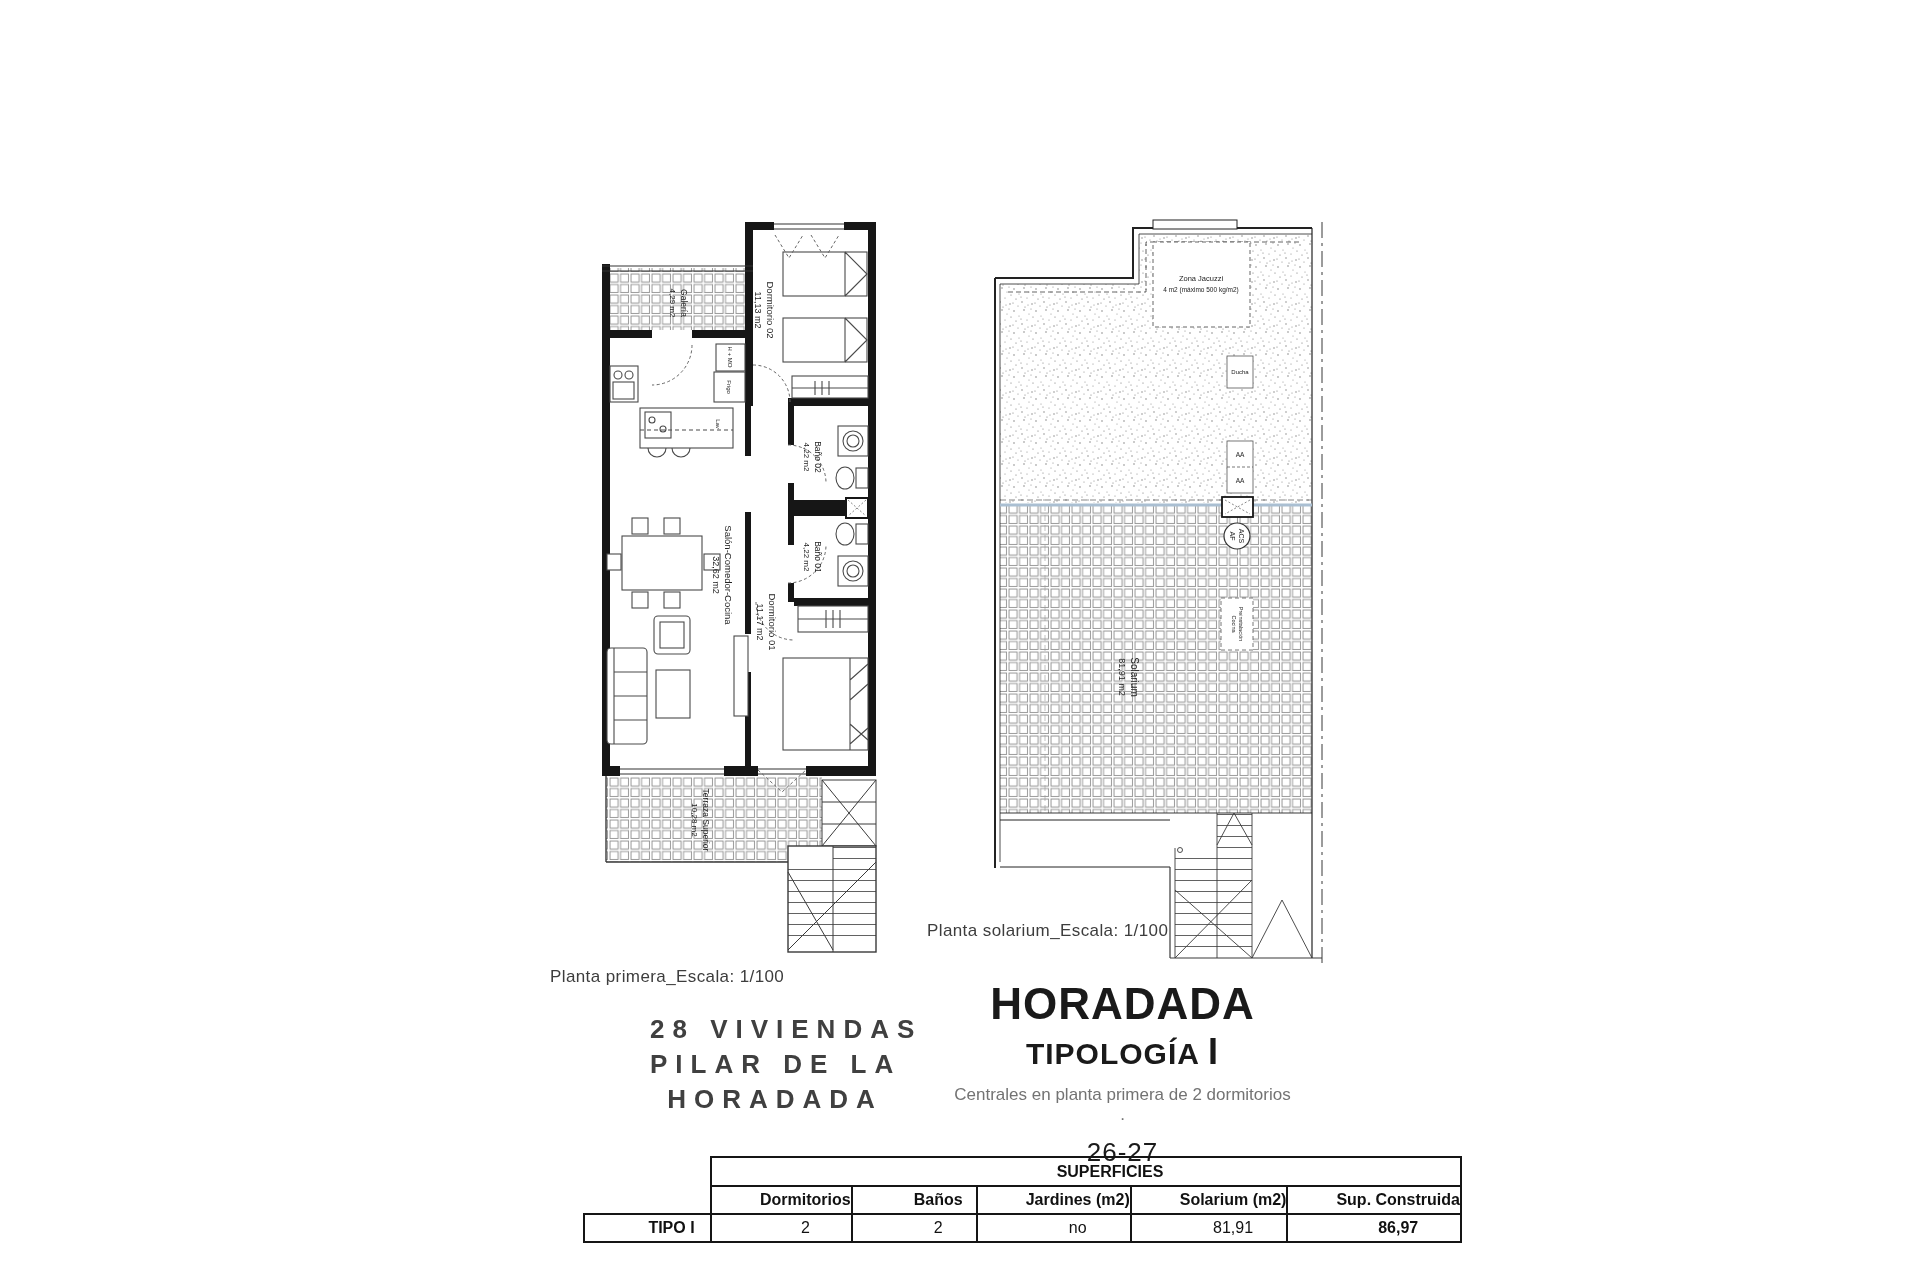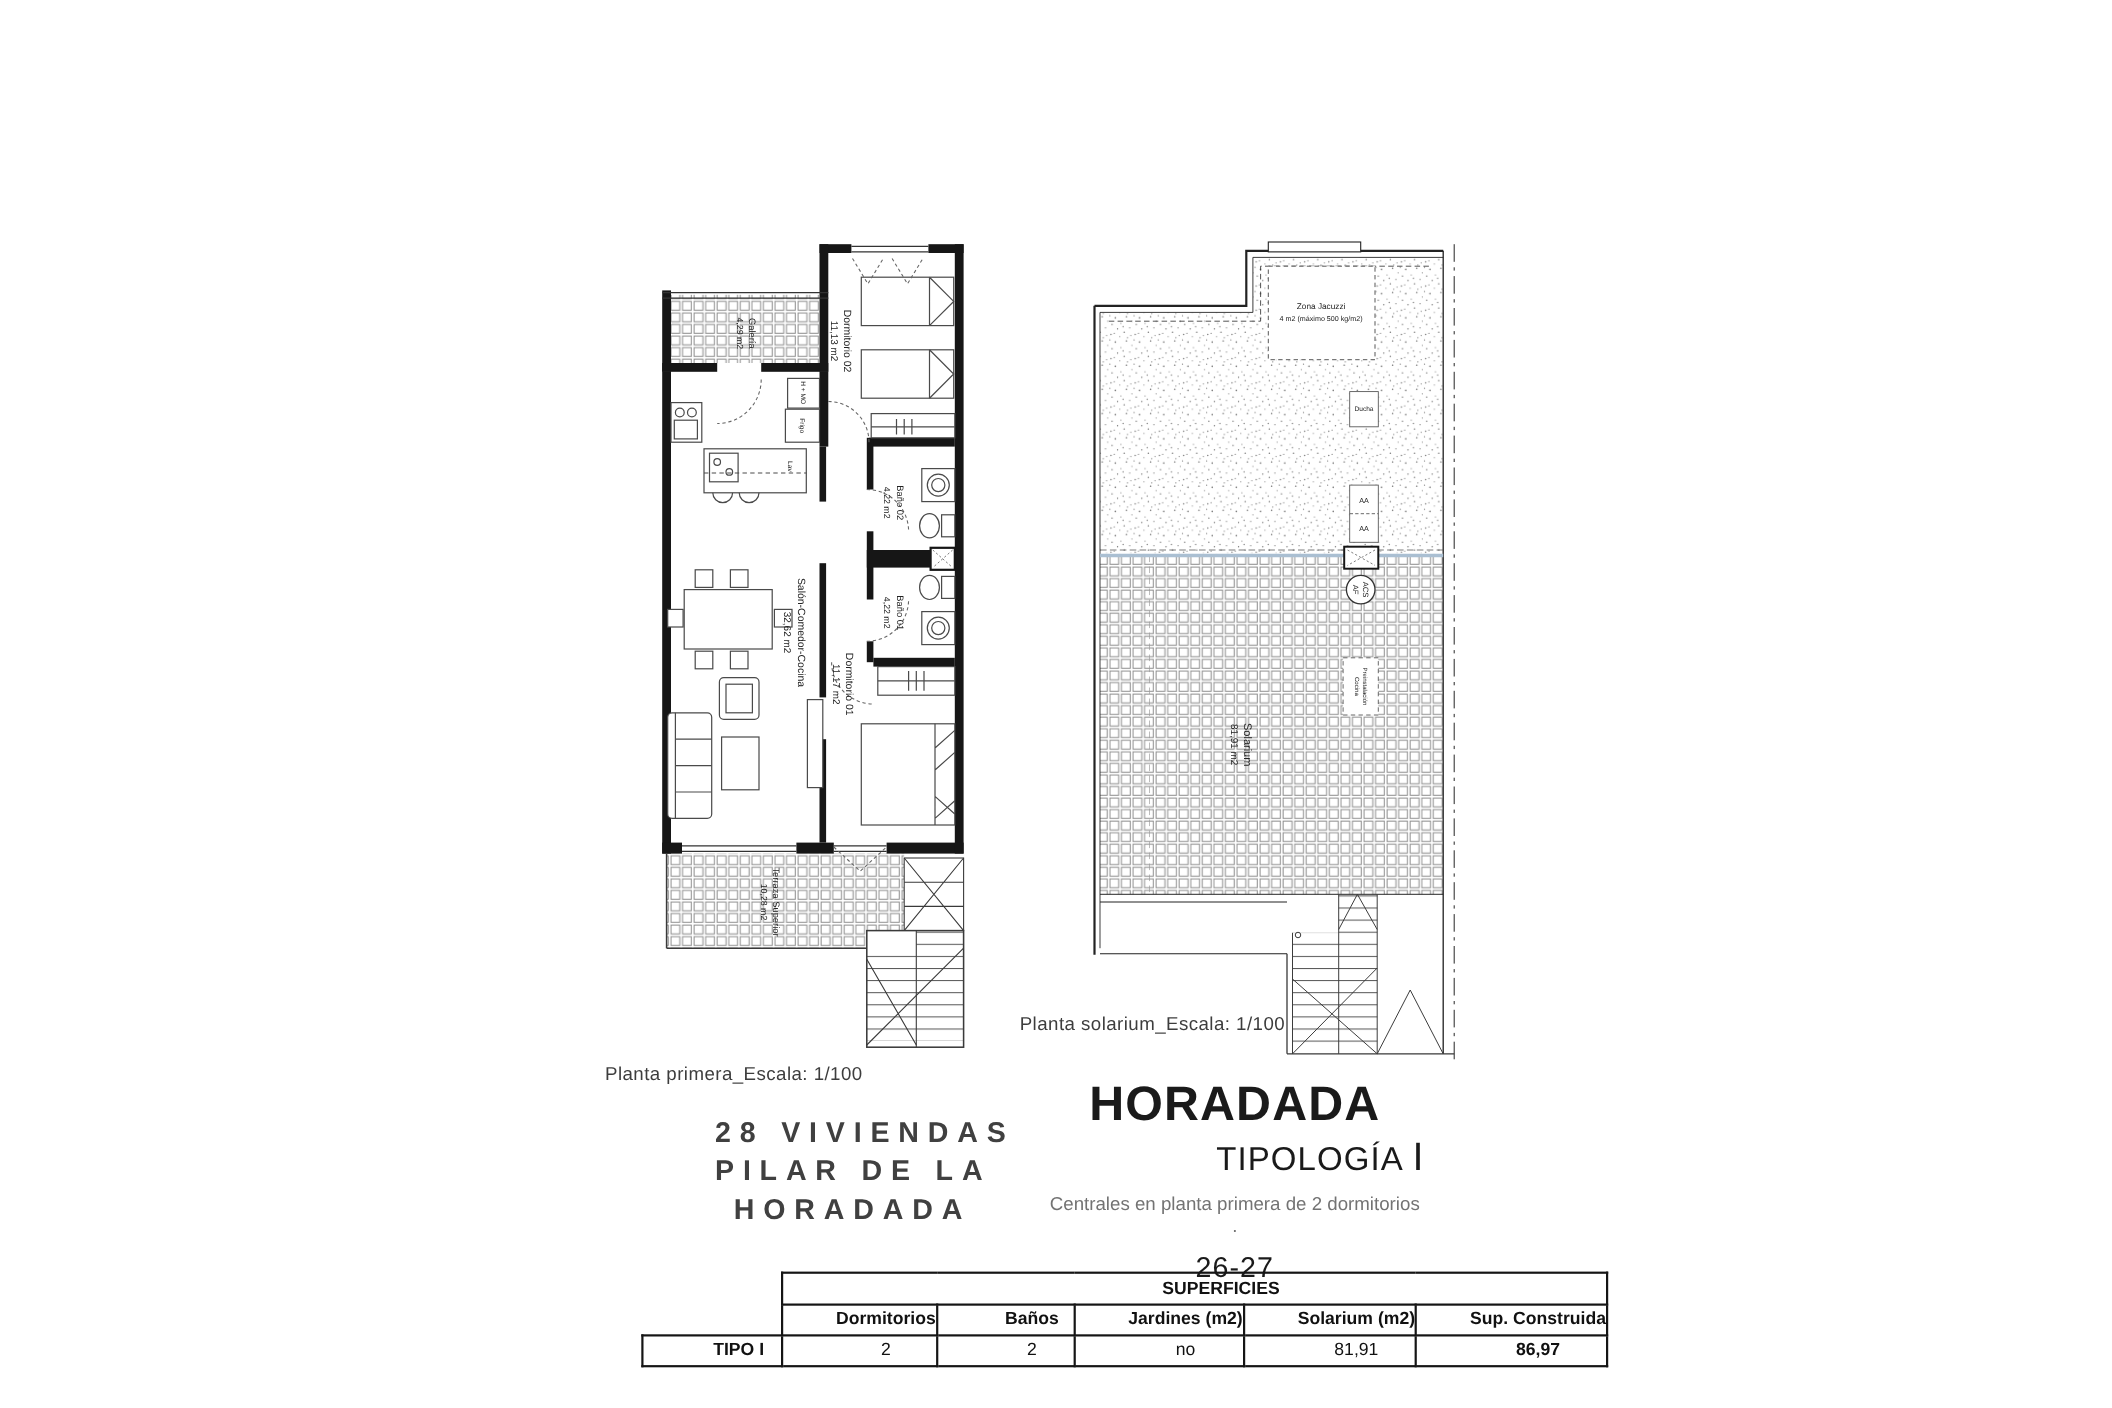--- a/index.html
+++ b/index.html
@@ -15,21 +15,21 @@
   }
   
   .project-block{
     left:650px;top:1012px;width:250px;text-align:center;
     font-weight:bold;font-size:26px;letter-spacing:8px;line-height:35px;
     color:#404040;white-space:nowrap;
   }
   
   .vivienda-block{left:950px;top:982px;width:345px;text-align:center;color:#1a1a1a;}
   .vivienda-heading{font-size:44px;font-weight:bold;line-height:44px;letter-spacing:1px;}
-  .vivienda-subheading{font-size:30px;font-weight:normal;margin-top:5px;letter-spacing:1px;text-align:right;}
+  .vivienda-subheading{font-size:30px;font-weight:bold;margin-top:5px;letter-spacing:1px;}
   .type-letter{font-size:36px;}
   .vivienda-desc{font-size:17px;margin-top:12px;color:#737373;}
   .vivienda-units{font-size:26px;font-weight:normal;margin-top:12px;letter-spacing:1px;}
   
   .sup-table{
     left:583px;top:1156px;border-collapse:collapse;table-layout:fixed;
     font-size:16px;color:#111;
   }
   .sup-table td,.sup-table th{
     padding:0;text-align:center;vertical-align:middle;height:26px;

